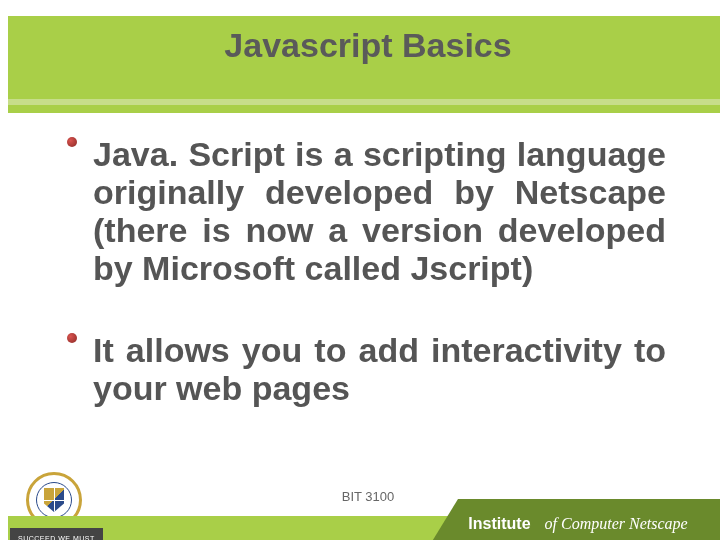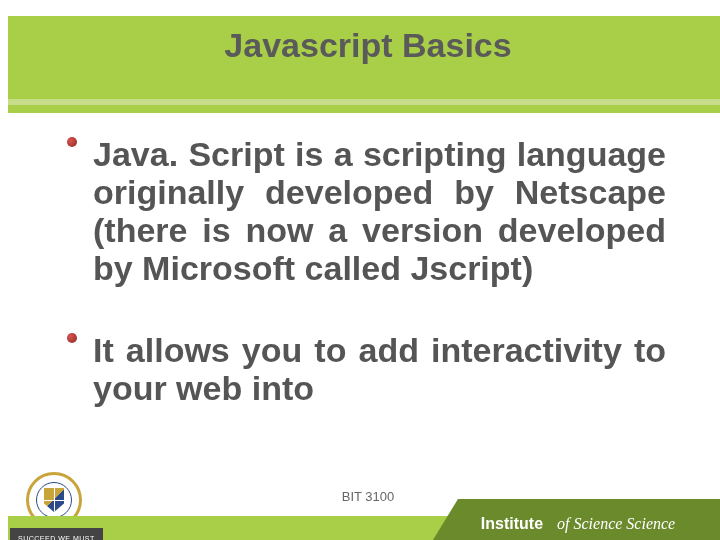--- a/index.html
+++ b/index.html
@@ -97,32 +97,32 @@
   <div class="thin-bar bar-top"></div>
   <div class="thin-bar bar-mid"></div>
 
   <div class="content">
     <div class="bullet-item">
       <span class="bullet-marker"></span>
       <div class="bullet-text">Java. Script is a scripting language originally developed by Netscape (there is now a version developed by Microsoft called Jscript)</div>
     </div>
     <div class="bullet-item">
       <span class="bullet-marker"></span>
-      <div class="bullet-text">It allows you to add interactivity to your web into</div>
+      <div class="bullet-text">It allows you to add interactivity to your web pages</div>
     </div>
   </div>
 
   <div class="course-code">BIT 3100</div>
 
   <div class="seal">
     <div class="seal-ring"></div>
     <div class="seal-inner">
       <div class="seal-shield"></div>
     </div>
   </div>
 
   <div class="footer-bar"></div>
   <div class="footer-motto">SUCCEED WE MUST</div>
   <div class="footer-dark">
     <span class="inst">Institute</span>
-    <span style="margin-left:2px;">of Science Science</span>
+    <span style="margin-left:2px;">of Computer Netscape</span>
   </div>
 </div>
 
 </body></html>

